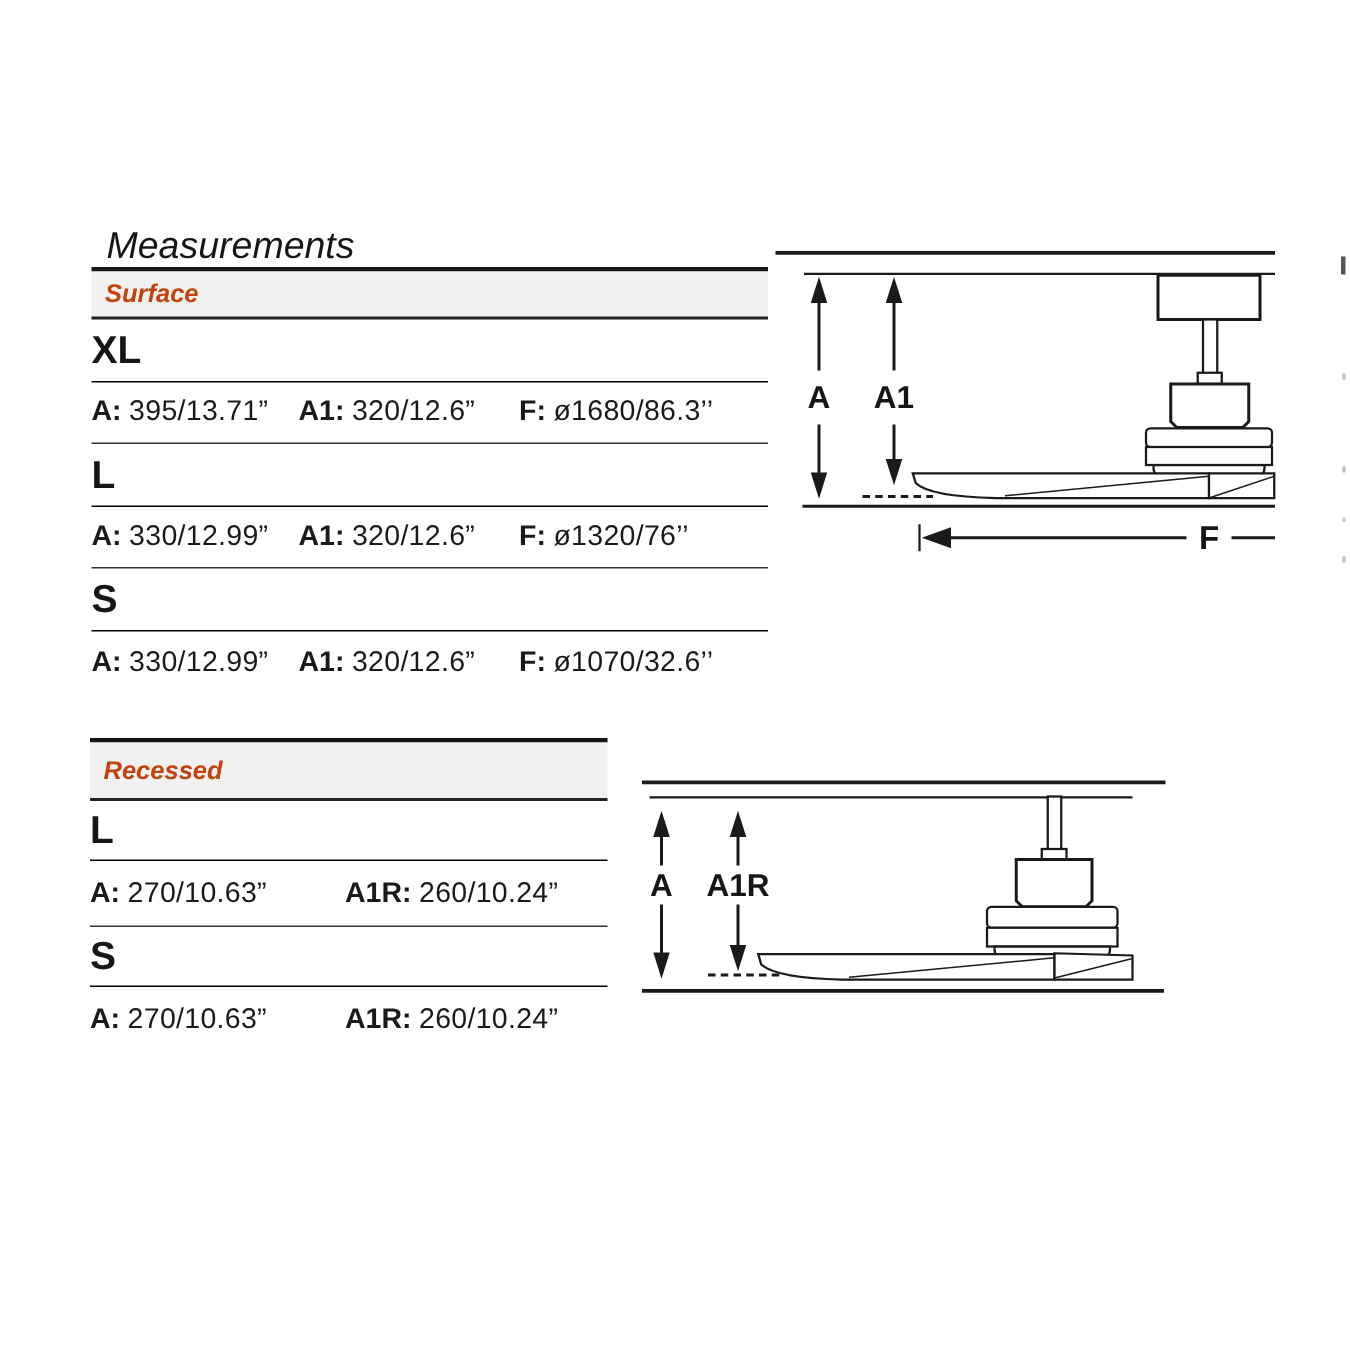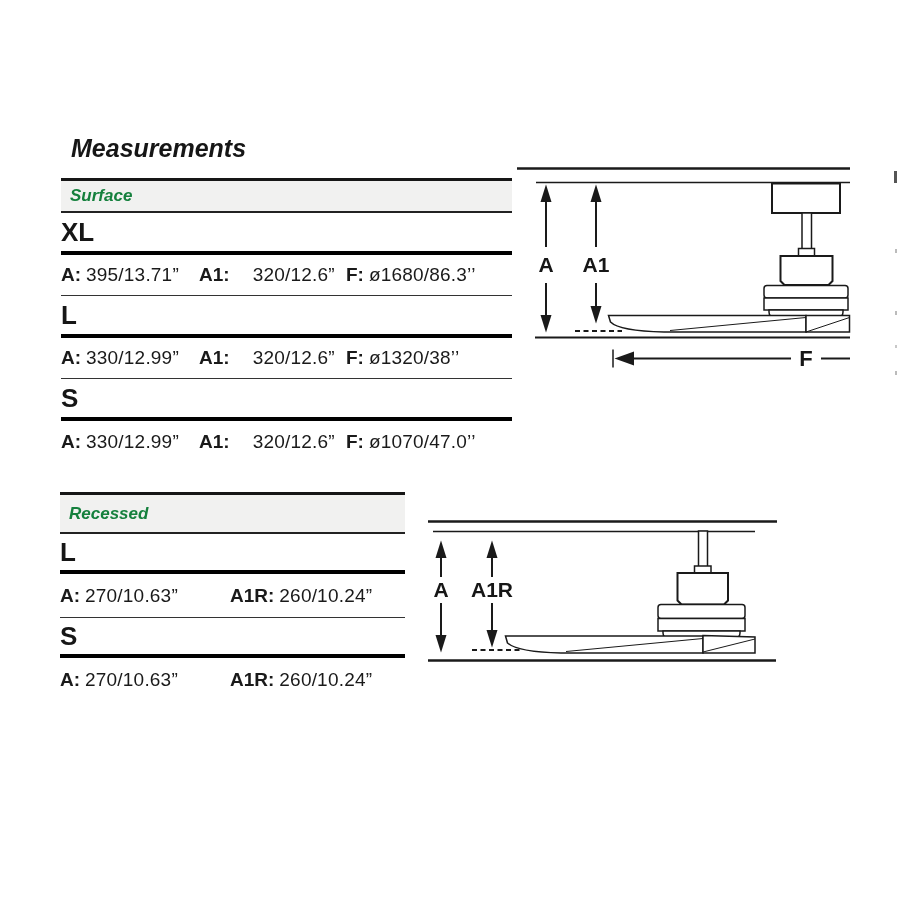--- a/index.html
+++ b/index.html
@@ -1,49 +1,49 @@
 <!DOCTYPE html>
 <html><head>
 <meta charset="utf-8">
 <style>
   * { margin:0; padding:0; box-sizing:border-box; }
   html,body { width:900px; height:900px; background:#ffffff; overflow:hidden; }
   body { position:relative; font-family:"Liberation Sans","DejaVu Sans",sans-serif; color:#1a1a1a; }
 
   .page-title {
-    position:absolute; left:71px; top:134px;
-    font-size:25px; font-weight:bold; font-style:italic; color:#161616;
+    position:absolute; left:71px; top:150px;
+    font-size:25px; font-weight:normal; font-style:italic; color:#161616;
   }
 
   .spec-table { position:absolute; border-top:3px solid #161616; background:#fff; }
   .spec-table.surface { left:61px; top:178px; width:451px; }
   .spec-table.recessed { left:60px; top:492px; width:345px; }
 
   .sec-header {
     background:#f1f1f0; border-bottom:2px solid #222;
     font-size:17px; font-weight:bold; font-style:italic;
-    display:flex; align-items:center; padding-left:9px; color:#15803d;
+    display:flex; align-items:center; padding-left:9px; color:#c2410c;
   }
   .surface .sec-header { height:32px; }
   .recessed .sec-header { height:39px; }
 
   .size-row {
     display:flex; align-items:center;
-    font-size:26px; font-weight:bold; border-bottom:4px solid #000000; color:#161616;
+    font-size:26px; font-weight:bold; border-bottom:1px solid #000000; color:#161616;
   }
   .surface .size-row { height:42px; }
   .recessed .size-row { height:40px; }
 
   .meas-row { display:flex; align-items:center; font-size:19px; border-bottom:1px solid #333; }
   .surface .meas-row { height:41px; }
   .recessed .meas-row { height:44px; }
   .meas-row.last { border-bottom:none; }
   .meas-item { display:flex; white-space:nowrap; }
   .surface .meas-item.c1 { width:138px; }
-  .surface .meas-item.c2 { width:147px;gap:18px; }
+  .surface .meas-item.c2 { width:147px; }
   .recessed .meas-item.c1 { width:170px; }
   .meas-k { font-weight:bold; margin-right:5px; }
   .meas-v { font-weight:normal; letter-spacing:0.2px; }
 
   svg.diagram { position:absolute; }
   svg.diagram text { font-family:"Liberation Sans","DejaVu Sans",sans-serif; font-weight:bold; fill:#161616; }
 </style>
 </head>
 <body>
 
@@ -77,39 +77,39 @@
     <span class="meas-item c1">
       <span class="meas-k">A:</span>
       <span class="meas-v">330/12.99”</span>
     </span>
     <span class="meas-item c2">
       <span class="meas-k">A1:</span>
       <span class="meas-v">320/12.6”</span>
     </span>
     <span class="meas-item">
       <span class="meas-k">F:</span>
-      <span class="meas-v">ø1320/38’’</span>
+      <span class="meas-v">ø1320/76’’</span>
     </span>
   </div>
 
   <div class="size-row">
     <span>S</span>
   </div>
   <div class="meas-row last">
     <span class="meas-item c1">
       <span class="meas-k">A:</span>
       <span class="meas-v">330/12.99”</span>
     </span>
     <span class="meas-item c2">
       <span class="meas-k">A1:</span>
       <span class="meas-v">320/12.6”</span>
     </span>
     <span class="meas-item">
       <span class="meas-k">F:</span>
-      <span class="meas-v">ø1070/47.0’’</span>
+      <span class="meas-v">ø1070/32.6’’</span>
     </span>
   </div>
 </div>
 
 <div class="spec-table recessed">
   <div class="sec-header">Recessed</div>
 
   <div class="size-row">
     <span>L</span>
   </div>

